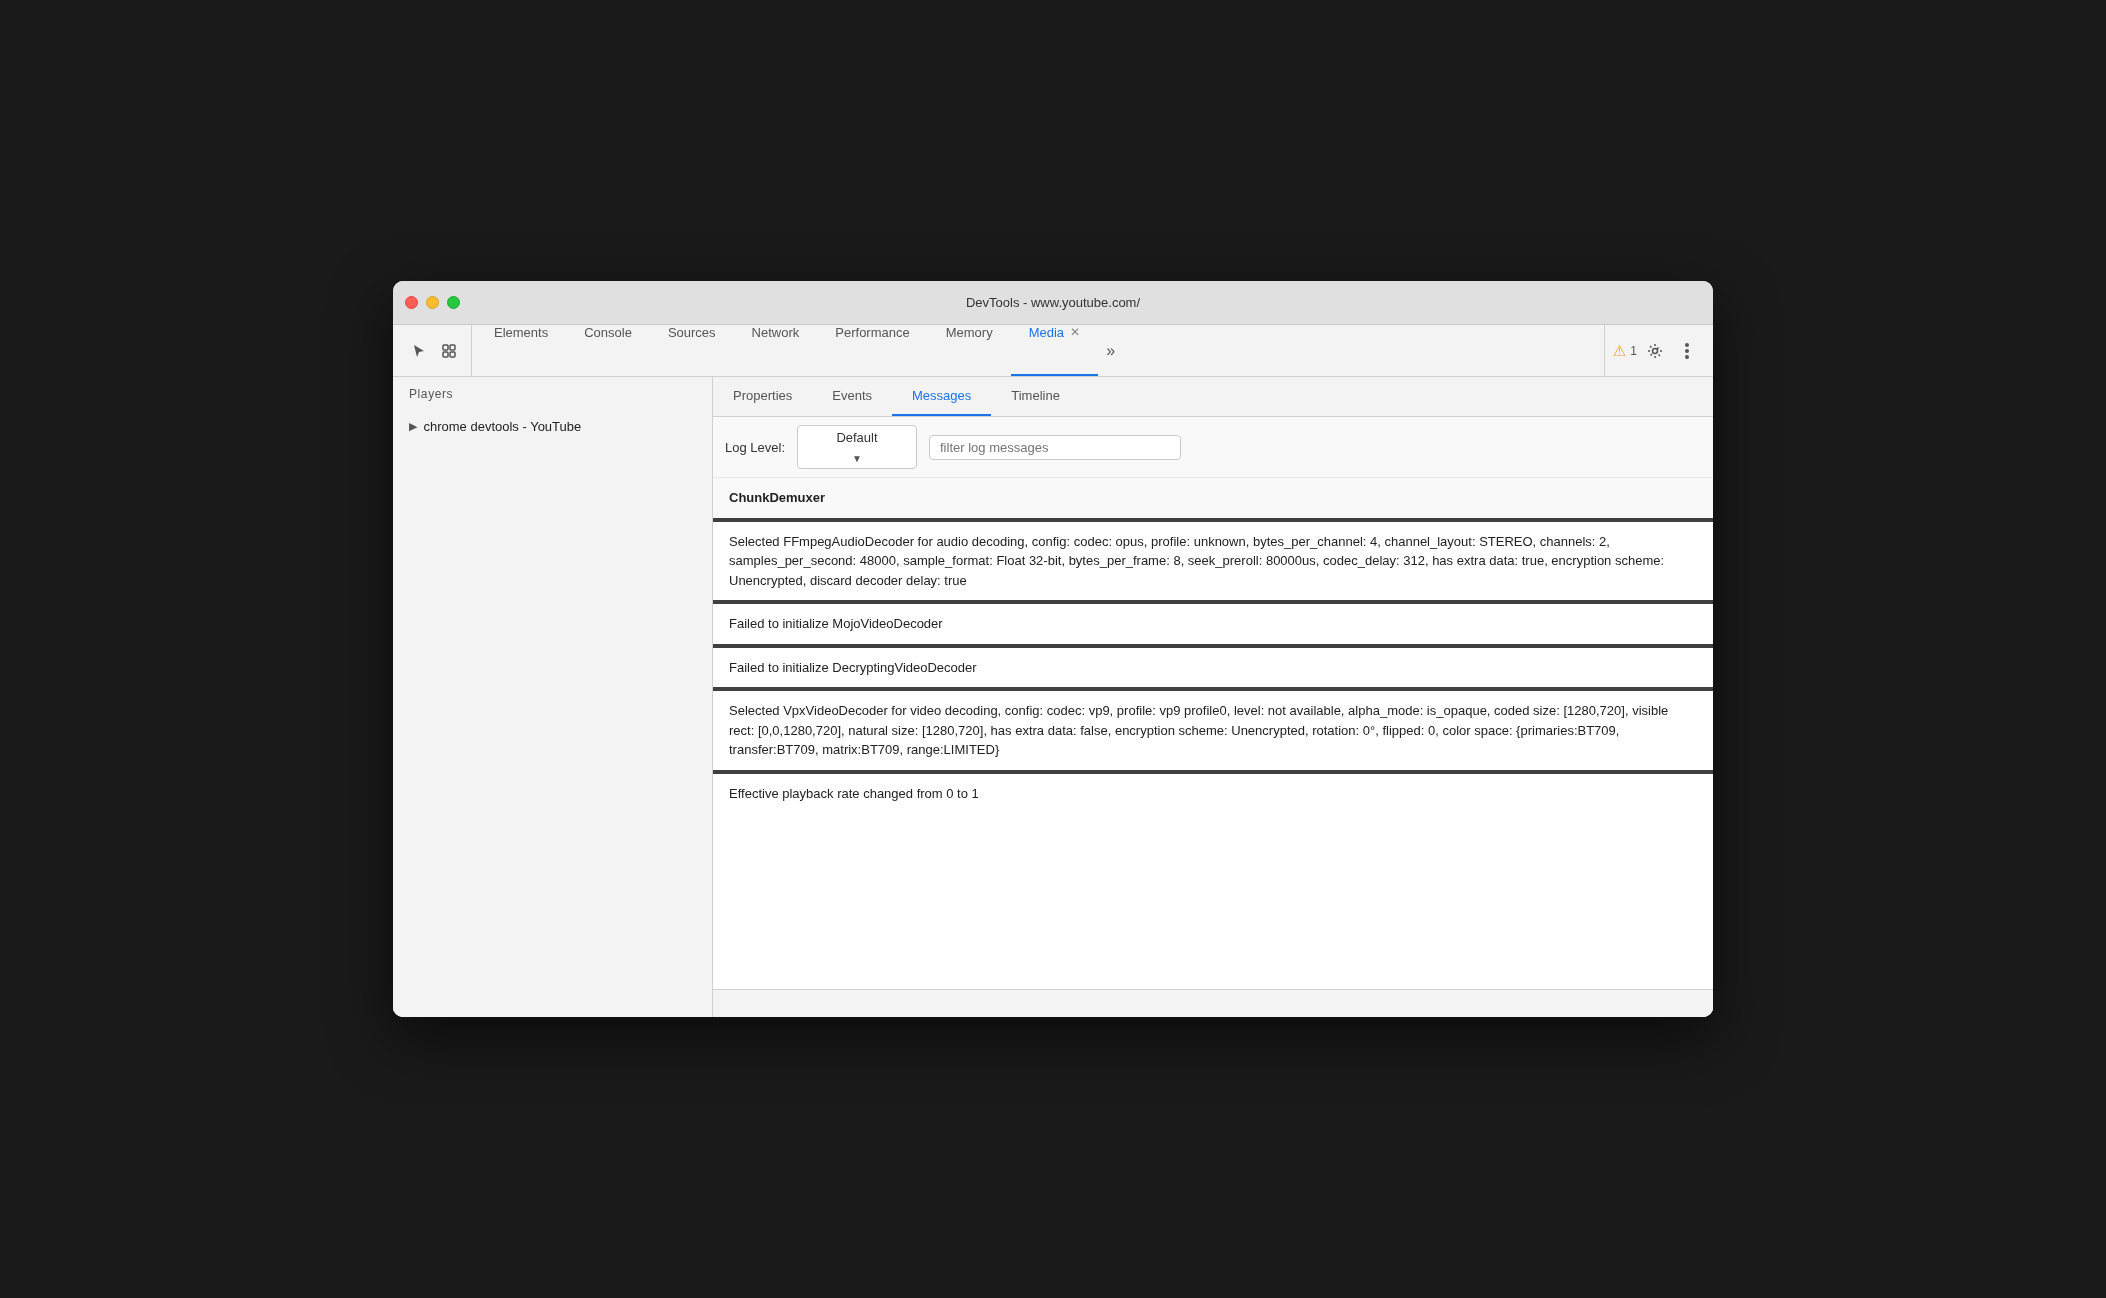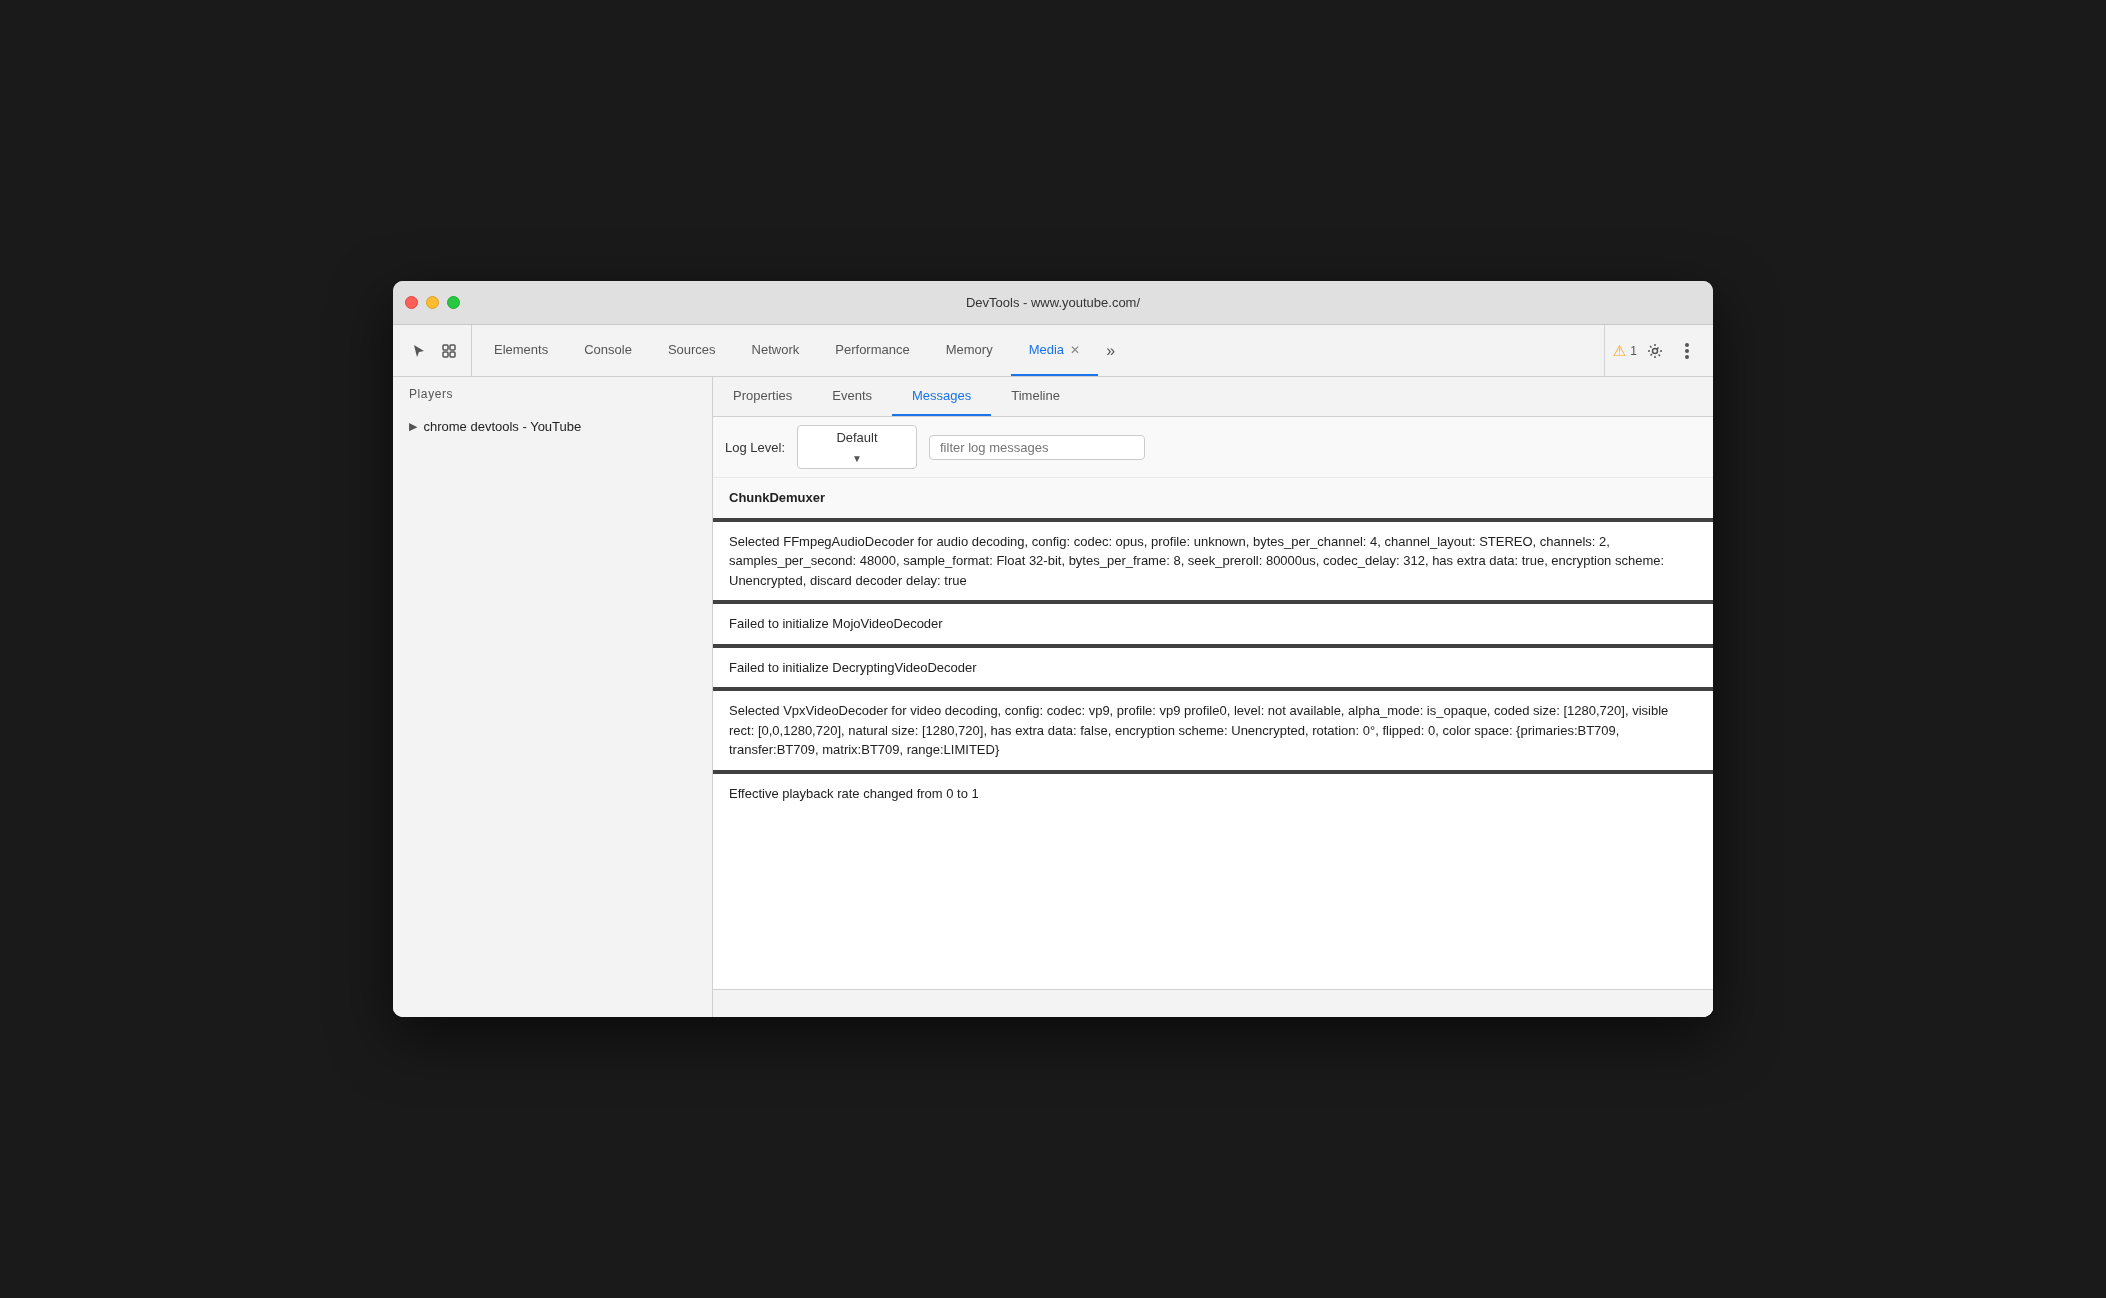--- a/index.html
+++ b/index.html
@@ -77,21 +77,21 @@
       color: #555;
       font-size: 16px;
     }
     .tab-list {
       display: flex;
       align-items: stretch;
       flex: 1;
     }
     .tab {
       display: flex;
-      align-items: center;
+      align-items: flex-start;
       padding: 0 18px;
       font-size: 13px;
       color: #555;
       cursor: pointer;
       border-bottom: 2px solid transparent;
       white-space: nowrap;
       position: relative;
     }
     .tab.active {
       color: #1a73e8;
@@ -205,21 +205,21 @@
       flex-direction: column;
     }
     .select-arrow { color: #555; font-size: 10px; }
     .filter-input {
       border: 1px solid #ccc;
       border-radius: 4px;
       padding: 4px 10px;
       font-size: 13px;
       color: #aaa;
       background: #fff;
-      width: 216px;
+      width: 252px;
       outline: none;
     }
     
     .messages {
       flex: 1;
       overflow-y: auto;
     }
     .message-row {
       padding: 10px 16px;
       border-bottom: 4px solid #404040;

